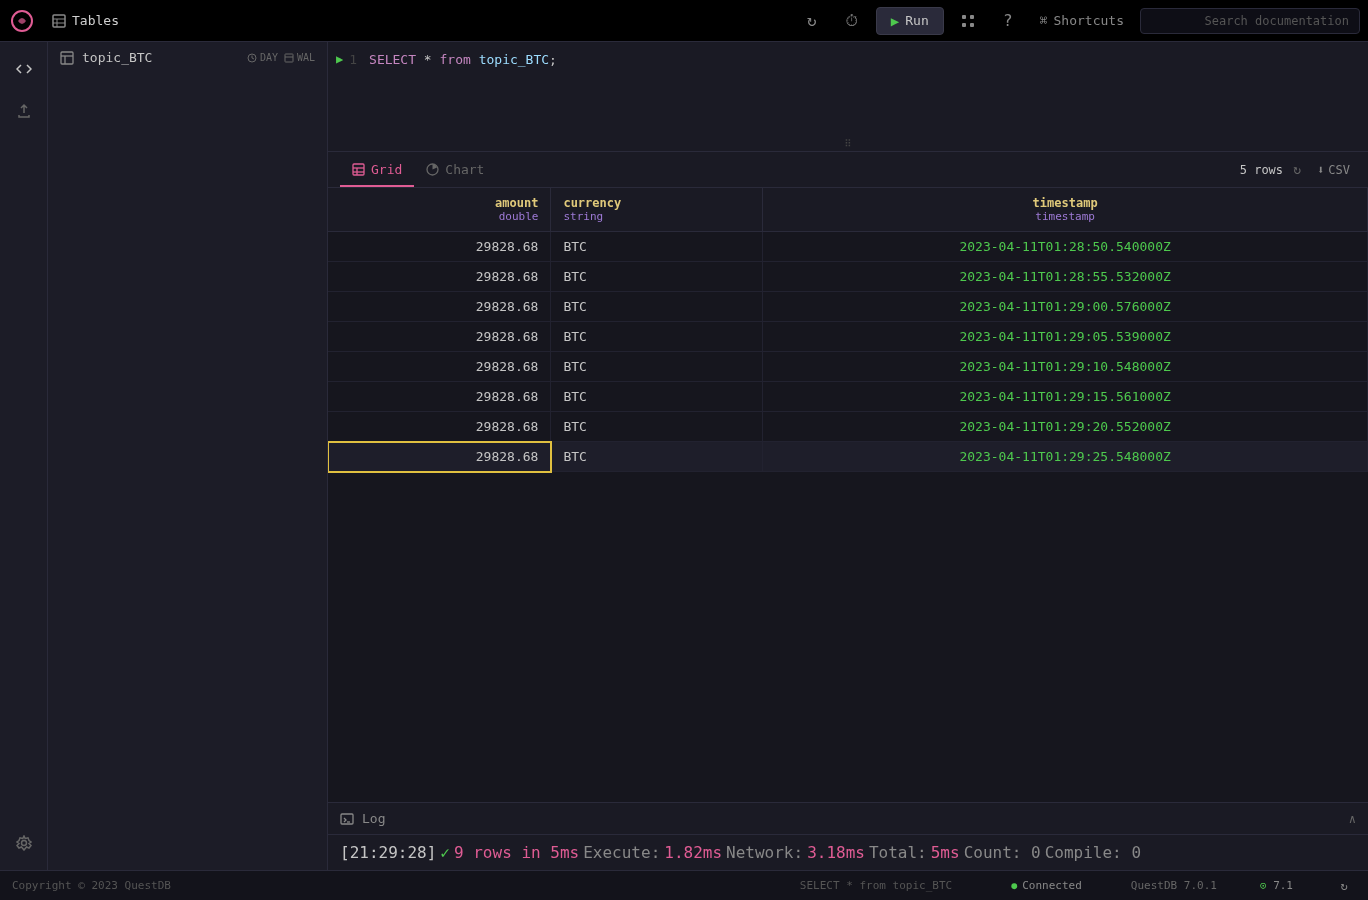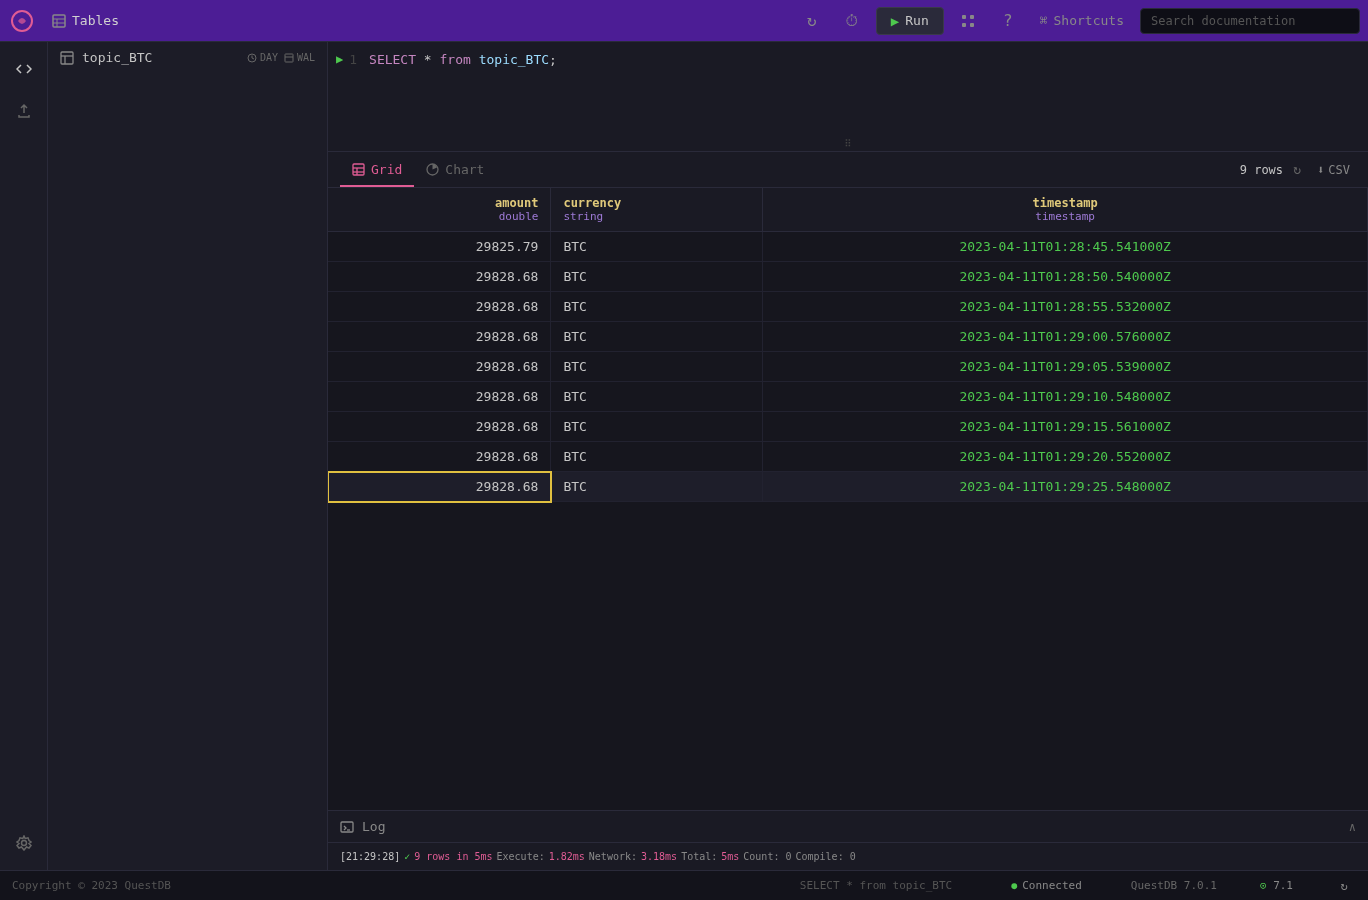--- a/index.html
+++ b/index.html
@@ -13,21 +13,21 @@
       overflow: hidden;
       display: flex;
       flex-direction: column;
       background-color: #16161e;
     }
 
     
     .navbar {
       display: flex;
       align-items: center;
-      background: #4c1d95;
+      background: #000000;
       border-bottom: 1px solid #2a2a3a;
       height: 42px;
       padding: 0 8px;
       gap: 8px;
       flex-shrink: 0;
     }
     .navbar-logo {
       width: 28px;
       height: 28px;
       display: flex;
@@ -85,20 +85,21 @@
     }
     .search-doc-input {
       background: #0e0e16;
       border: 1px solid #2a2a3a;
       color: #888;
       padding: 5px 10px;
       border-radius: 4px;
       width: 220px;
       font-size: 12px;
       font-family: inherit;
+      text-align: right;
     }
     .search-doc-input::placeholder { color: #555; }
 
     
     .main-layout {
       display: flex;
       flex: 1;
       overflow: hidden;
     }
 
@@ -349,21 +350,21 @@
       align-items: center;
       padding: 8px 12px;
       cursor: pointer;
       gap: 8px;
       border-bottom: 1px solid #2a2a3a;
     }
     .log-title { color: #888; font-size: 13px; }
     .log-chevron { color: #666; margin-left: auto; font-size: 12px; }
     .log-content {
       padding: 8px 12px;
-      font-size: 10px;
+      font-size: 16px;
       color: #888;
       display: flex;
       align-items: center;
       gap: 4px;
       flex-wrap: wrap;
     }
     .log-timestamp { color: #c5c5c5; }
     .log-check { color: #4ec94e; }
     .log-highlight { color: #e05c94; }
     .log-label { color: #888; }
@@ -519,21 +520,21 @@
         </div>
         <div class="result-tab">
           <svg width="13" height="13" viewBox="0 0 13 13" fill="none" stroke="#666" stroke-width="1.3">
             <circle cx="6.5" cy="6.5" r="5.5"></circle>
             <path d="M6.5 6.5 L6.5 1 A5.5 5.5 0 0 1 11 4.5 Z" fill="#666" stroke="none"></path>
           </svg>
           <span>Chart</span>
         </div>
         <div class="tabs-spacer"></div>
         <div class="rows-count">
-          <span class="count-num">9 rows</span>
+          <span class="count-num">5 rows</span>
         </div>
         <div class="icon-btn-small">↻</div>
         <div class="csv-btn">
           <span>⬇</span>
           <span>CSV</span>
         </div>
       </div>
 
       <div class="data-table-container">
         <table class="data-table">
@@ -547,25 +548,20 @@
                 <span>currency</span>
                 <span class="col-type">string</span>
               </th>
               <th style="text-align:center;">
                 <span>timestamp</span>
                 <span class="col-type">timestamp</span>
               </th>
             </tr>
           </thead>
           <tbody id="table-body">
-          <tr>
-                <td style="text-align: right;">29825.79</td>
-                <td style="text-align: left;">BTC</td>
-                <td style="text-align: center; color: rgb(78, 201, 78);">2023-04-11T01:28:45.541000Z</td>
-              </tr>
               <tr>
                 <td style="text-align: right;">29828.68</td>
                 <td style="text-align: left;">BTC</td>
                 <td style="text-align: center; color: rgb(78, 201, 78);">2023-04-11T01:28:50.540000Z</td>
               </tr>
               <tr>
                 <td style="text-align: right;">29828.68</td>
                 <td style="text-align: left;">BTC</td>
                 <td style="text-align: center; color: rgb(78, 201, 78);">2023-04-11T01:28:55.532000Z</td>
               </tr>

